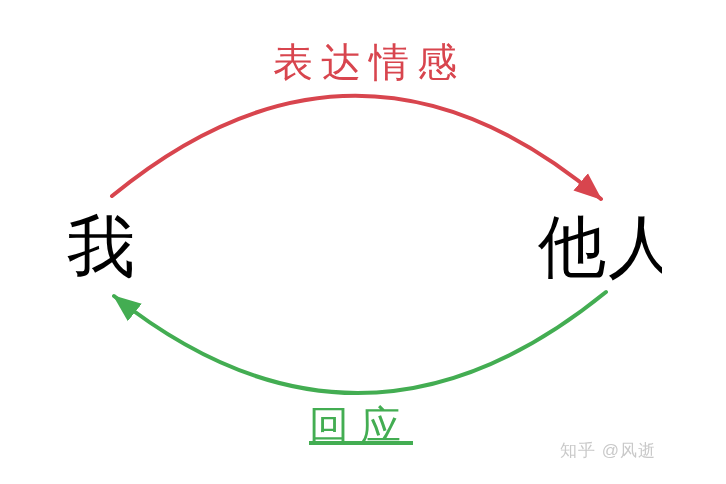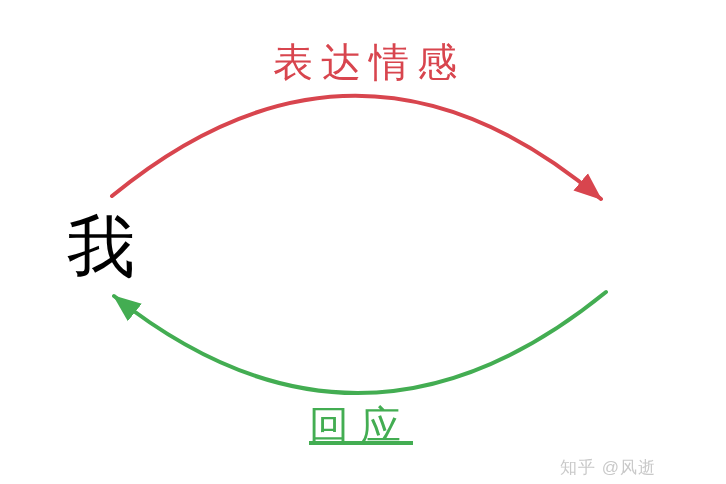--- a/index.html
+++ b/index.html
@@ -48,21 +48,21 @@
     line-height: 1;
     color: #000000;
     white-space: nowrap;
     transform: translateX(-50%);
     letter-spacing: 2px;
   }
   .node.left  { left: 102px; top: 213px; }
   .node.right { left: 608px; top: 213px; }
   .watermark {
     position: absolute;
-    top: 458px;
+    top: 441px;
     right: 6px;
     font-size: 17px;
     line-height: 1.2;
     color: #c9c9c9;
     font-family: "Liberation Sans", "DejaVu Sans", sans-serif;
     letter-spacing: 1px;
   }
 </style>
 </head>
 <body>
@@ -81,18 +81,19 @@
 
     <path d="M 112 196 Q 358 -6 601 199" fill="none" stroke="#d8454e" stroke-width="4" stroke-linecap="round" marker-end="url(#arrow-red)"></path>
 
     <path d="M 606 292 Q 360 492 114 296" fill="none" stroke="#43ad52" stroke-width="4" stroke-linecap="round" marker-end="url(#arrow-green)"></path>
   </svg>
 
   <div class="arc-label top" style="color: rgb(216, 69, 78);">表达情感</div>
 
   <div class="node left" style="color: rgb(0, 0, 0);">我</div>
 
+  <div class="node right" style="color: rgb(0, 0, 0);">他人</div>
 
   <div class="arc-label bottom" style="color: rgb(67, 173, 82);">回应</div>
 
   <div class="watermark" style="color: rgb(201, 201, 201);">知乎 @风逝</div>
 
 </div>
 
 </body></html>

